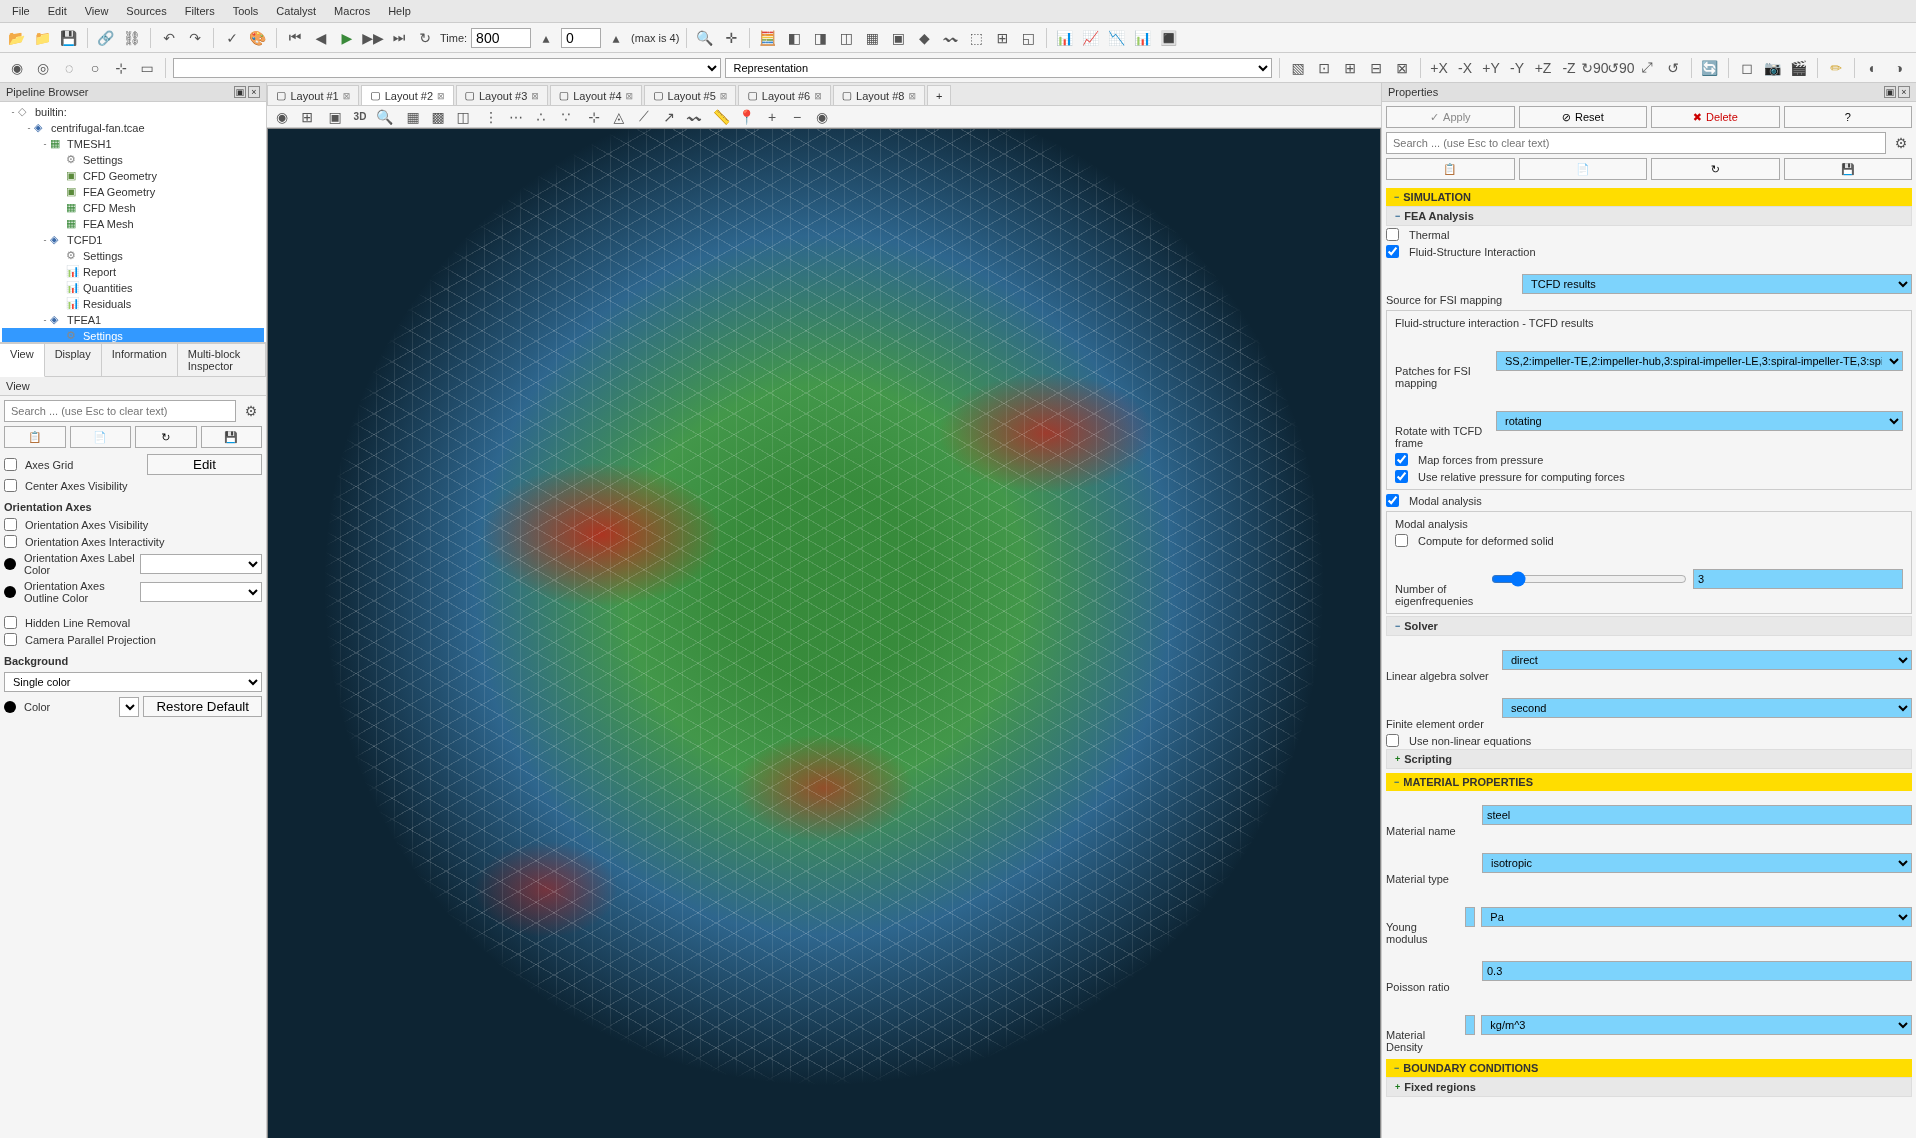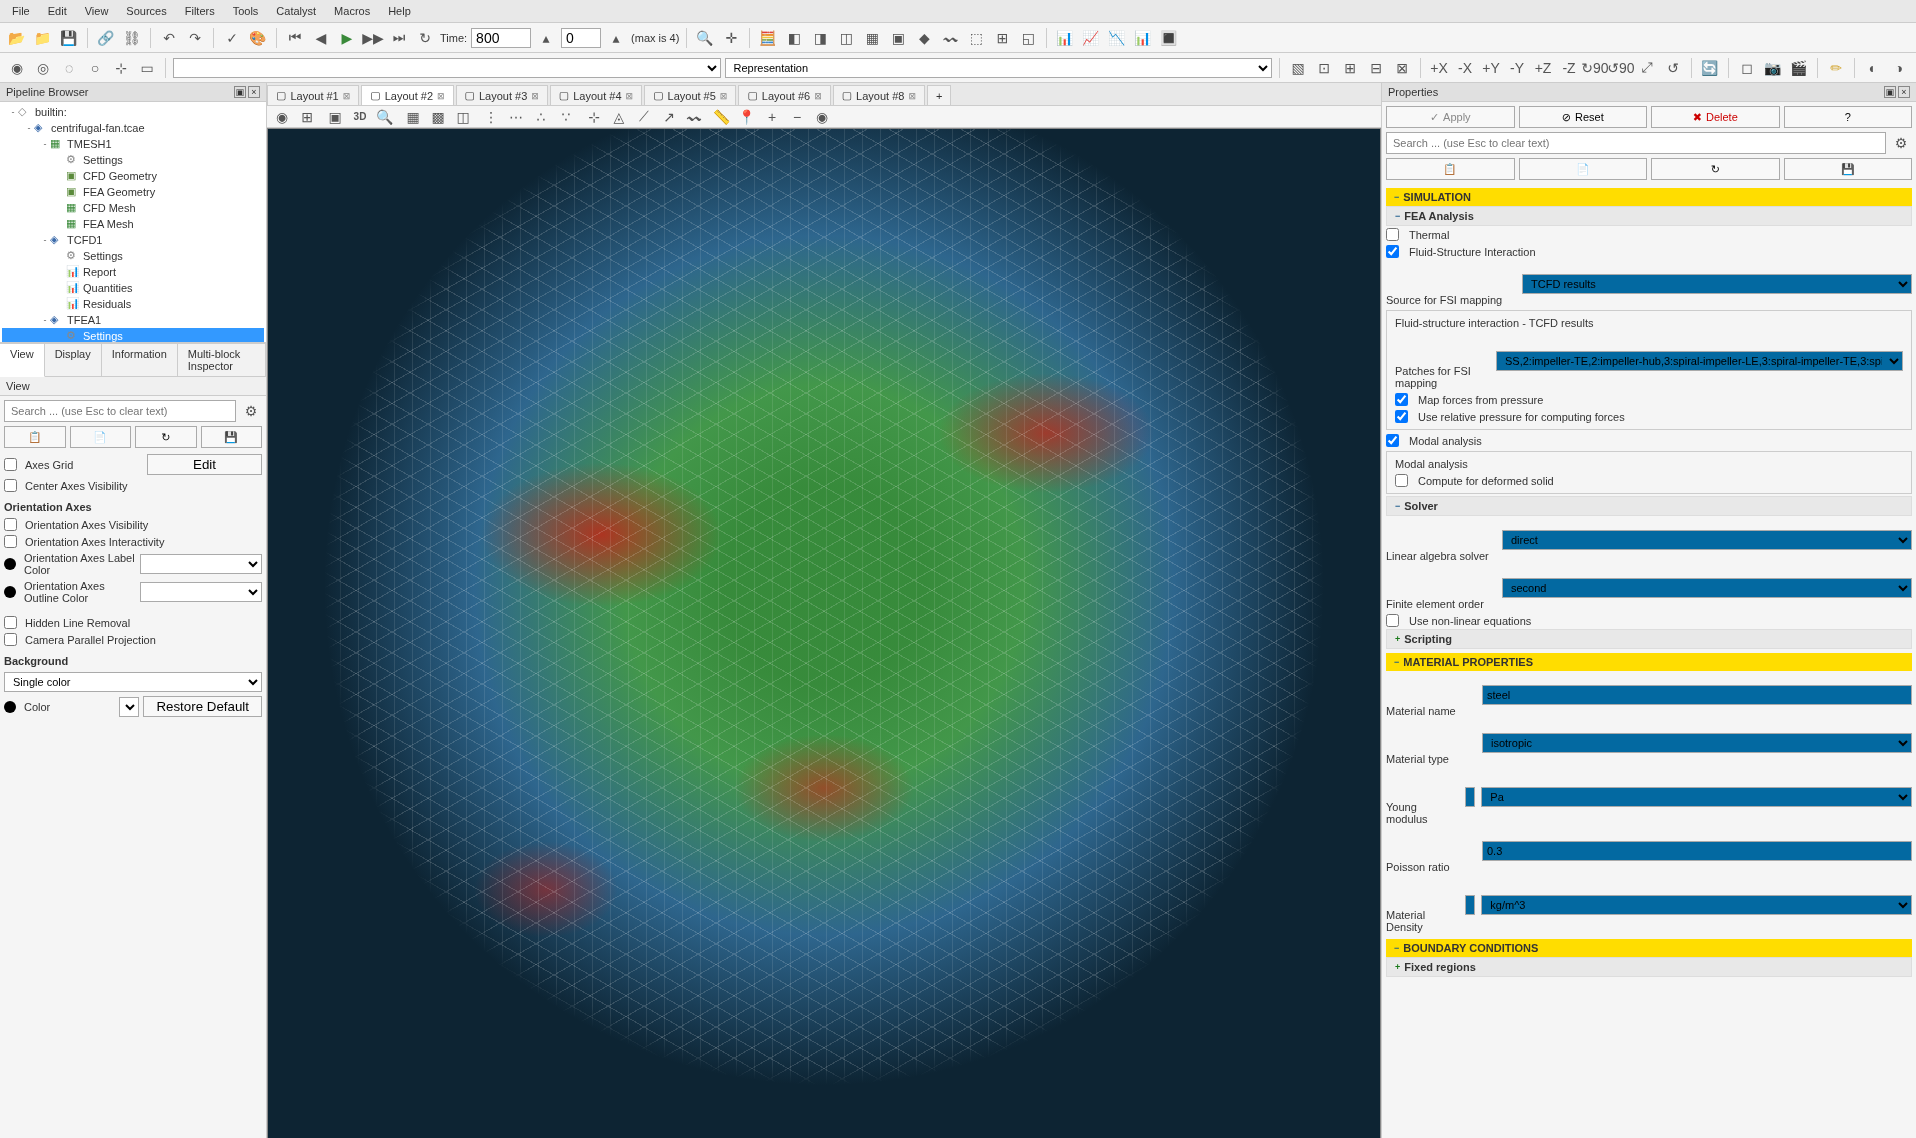--- a/index.html
+++ b/index.html
@@ -61,21 +61,21 @@
 .action-buttons .delete { color: #c00; }
 
 .props-content { flex: 1; overflow: auto; padding: 0 4px 4px 4px; }
 .section-yellow { background: #ffdd00; padding: 3px 8px; font-weight: bold; font-size: 11px; margin-top: 4px; display: flex; align-items: center; gap: 4px; }
 .section-sub { background: #e8e8e8; padding: 3px 8px; font-weight: bold; font-size: 11px; display: flex; align-items: center; gap: 4px; border: 1px solid #ddd; }
 .section-frame { border: 1px solid #ccc; padding: 4px 8px; margin: 2px 0; }
 .section-label { font-weight: normal; font-size: 11px; padding: 2px 0; }
 .form-row { display: flex; align-items: center; padding: 2px 0; gap: 6px; }
 .form-row .lbl { width: 130px; font-size: 11px; margin-top: 32px; }
 .form-row .field { flex: 1; }
-.form-row input[type="text"], .form-row select { width: 100%; height: 20px; font-size: 11px; padding: 0 4px; border: 1px solid #aaa; background: #0369a1; }
+.form-row input[type="text"], .form-row select { width: 100%; height: 20px; font-size: 11px; padding: 0 4px; border: 1px solid #aaa; background: #7dd3fc; }
 .form-row input[type="checkbox"] { margin-right: 4px; }
 .unit { width: 60px; }
 .slider { flex: 1; height: 16px; }
 .expand-icon { font-size: 9px; color: #1a7a1a; }
 .collapse-icon { font-size: 9px; color: #1a5a8a; }
 
 .icon-folder { color: #d4a836; }
 
 .left-lower { display: flex; flex-direction: column; flex: 1; min-height: 0; border-top: 1px solid #ccc; }
 .pipeline-tree { height: 260px; border-bottom: 1px solid #ccc; display: flex; flex-direction: column; }
@@ -512,39 +512,48 @@
           <select class="field"><option>TCFD results</option></select>
         </div>
 
       <div class="section-frame">
         <div class="section-label">Fluid-structure interaction - TCFD results</div>
         <div class="form-row">
             <span class="lbl" style="width:95px">Patches for FSI mapping</span>
             <select class="field"><option>SS,2:impeller-TE,2:impeller-hub,3:spiral-impeller-LE,3:spiral-impeller-TE,3:spiral-impeller-hub</option></select>
           </div>
         <div class="form-row">
+            <span class="lbl" style="width:95px">Rotate with TCFD frame</span>
+            <select class="field"><option>rotating</option></select>
+          </div>
+        <div class="form-row">
             <input type="checkbox" checked="" style="">
             <span>Map forces from pressure</span>
           </div>
         <div class="form-row">
             <input type="checkbox" checked="" style="">
             <span>Use relative pressure for computing forces</span>
           </div>
       </div>
 
       <div class="form-row">
           <input type="checkbox" checked="" style="">
           <span>Modal analysis</span>
         </div>
       <div class="section-frame">
         <div class="section-label">Modal analysis</div>
         <div class="form-row">
             <input type="checkbox" style="">
             <span>Compute for deformed solid</span>
           </div>
+        <div class="form-row">
+          <span class="lbl" style="width:90px">Number of eigenfrequenies</span>
+          <input type="range" class="slider" min="1" max="20" value="3" style="">
+          <input type="text" style="width: 210px;" value="3">
+        </div>
       </div>
 
       <div class="section-sub">
           <span class="collapse-icon">−</span>
           <span>Solver</span>
         </div>
       <div class="form-row">
           <span class="lbl" style="width:110px">Linear algebra solver</span>
           <select class="field"><option>direct</option></select>
         </div>

